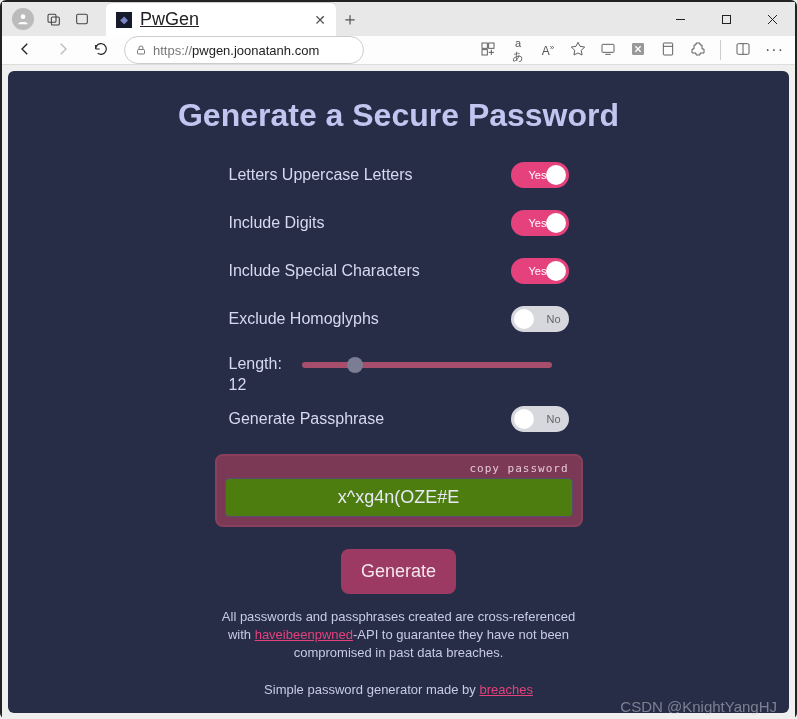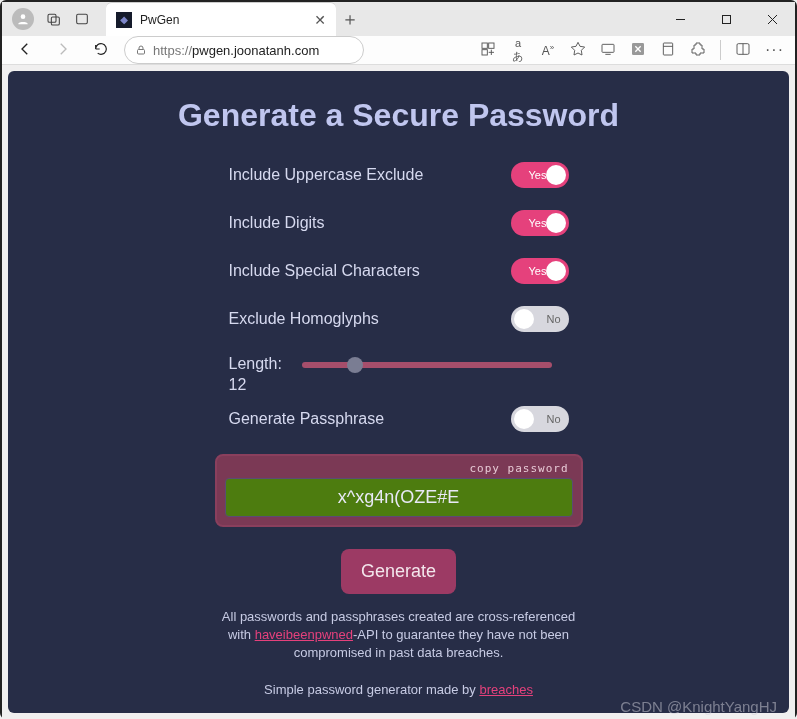--- a/index.html
+++ b/index.html
@@ -50,21 +50,21 @@
     padding: 0 10px;
     gap: 8px;
     margin-left: 6px;
     min-width: 230px;
     border-top: 1px solid #ccc;
   }
   .tab-favicon {
     width: 16px; height: 16px; background: #151b2b;
     display: flex; align-items: center; justify-content: center; color: #7d86c9; font-size: 10px;
   }
-  .tab-title { flex: 1; font-size: 12px; color: #222; }
+  .tab-title { flex: 1; font-size: 18px; color: #222; text-decoration: underline; }
   .tab-close { color: #555; font-size: 14px; line-height: 1; }
   .new-tab { width: 28px; text-align: center; font-size: 18px; color: #555; align-self: center;}
   .win-controls {
     margin-left: auto;
     display: flex;
     align-items: center;
     height: 100%;
   }
   .win-btn {
     width: 46px; height: 100%;
@@ -333,21 +333,21 @@
       <span class="ico" style="font-size:16px; letter-spacing:1px;">···</span>
     </div>
   </div>
 
   <div class="content">
     <div class="app">
       <h1>Generate a Secure Password</h1>
 
       <div class="options">
         <div class="opt-row">
-          <span>Include Uppercase Exclude</span>
+          <span>Letters Uppercase Letters</span>
           <div class="toggle on">
             <span class="lbl">Yes</span>
             <div class="knob"></div>
           </div>
         </div>
         <div class="opt-row">
           <span>Include Digits</span>
           <div class="toggle on">
             <span class="lbl">Yes</span>
             <div class="knob"></div>

